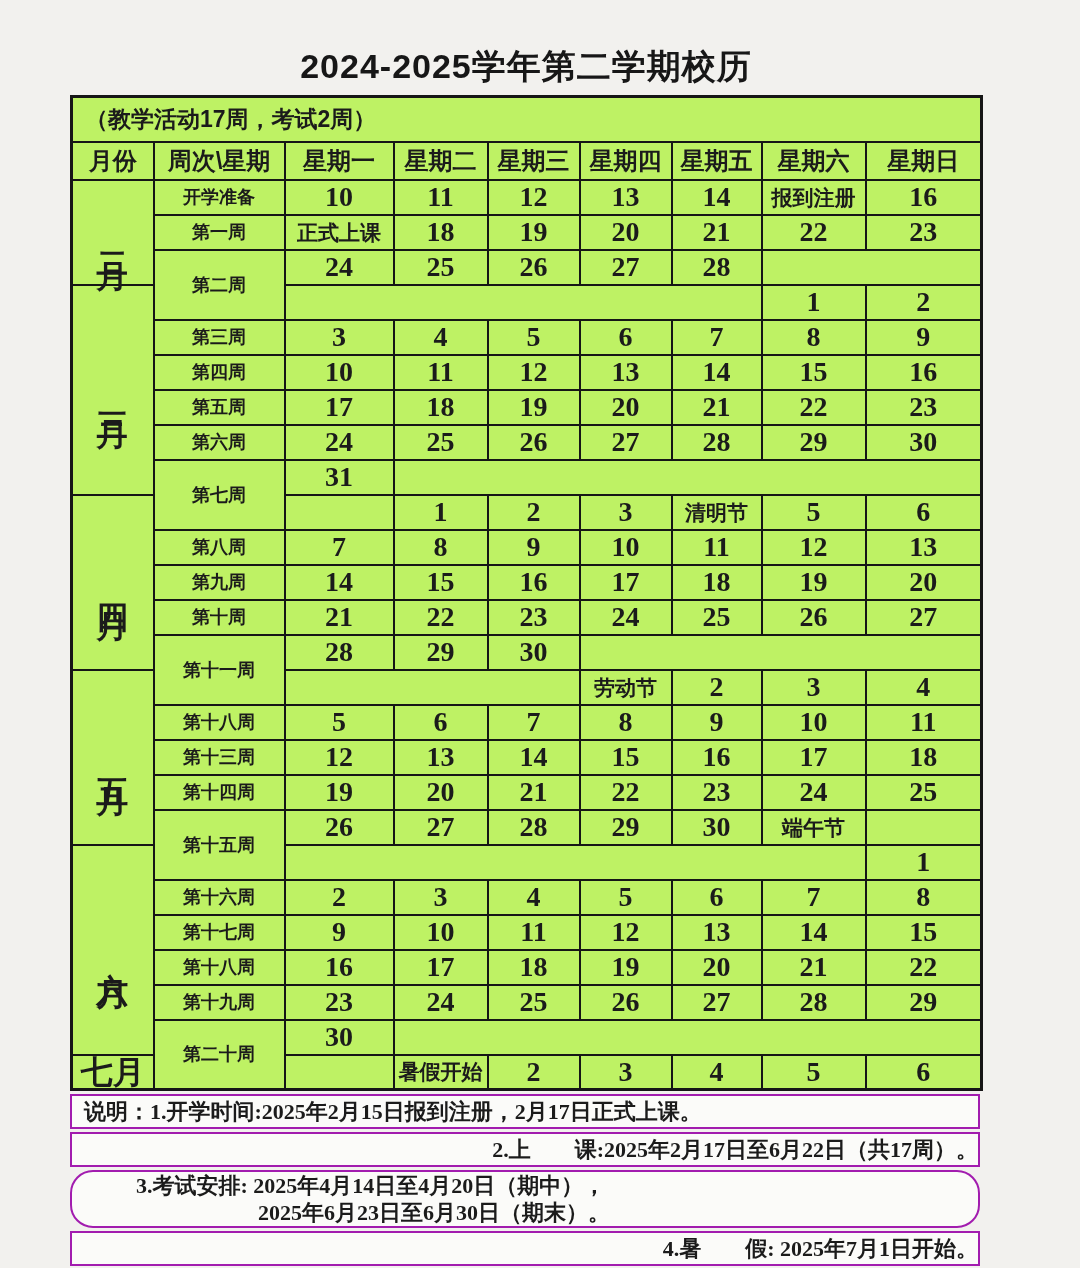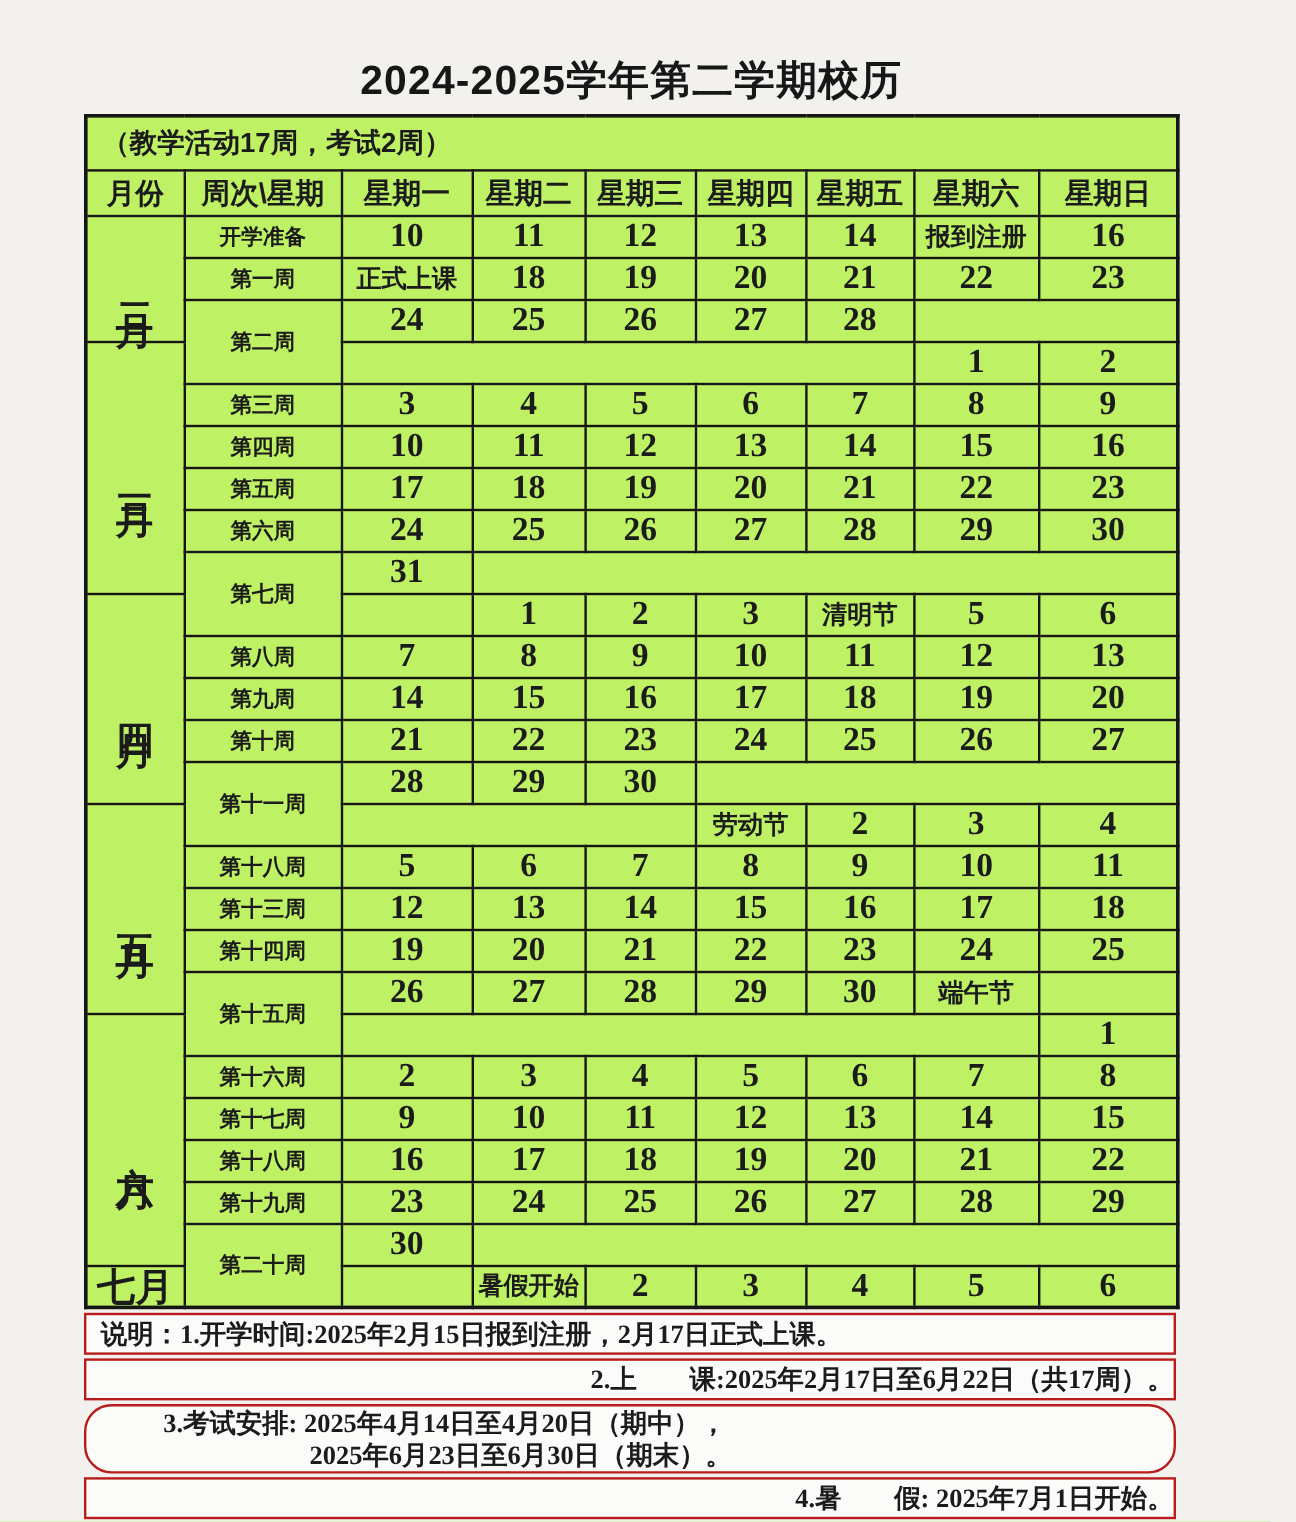--- a/index.html
+++ b/index.html
@@ -52,21 +52,21 @@
   td.month { font-family:"Liberation Sans","DejaVu Sans",sans-serif; font-size:32px; font-weight:bold; }
   td.month .vtext {
     display:inline-block;
     writing-mode:vertical-rl; text-orientation:upright;
     letter-spacing:7px; line-height:1;
   }
   .red { color:#b43428; }
 
   .notes { margin-top:3px; width:910px; }
   .note {
-    border:2px solid #b91c1c;
+    border:2px solid #a21caf;
     background:#fbfbf9;
     margin-top:3px;
     display:flex; flex-direction:column; justify-content:center;
     font-family:"Liberation Serif","DejaVu Serif",serif;
     font-size:22px; font-weight:bold; color:#1b1b1b;
   }
   .note:first-child { margin-top:0; }
   .note-1 { height:31px; padding-left:12px; }
   .note-2, .note-4 { height:31px; padding-left:64px;text-align:right; }
   .note-3 { height:54px; padding-left:64px;border-radius:23px; }

